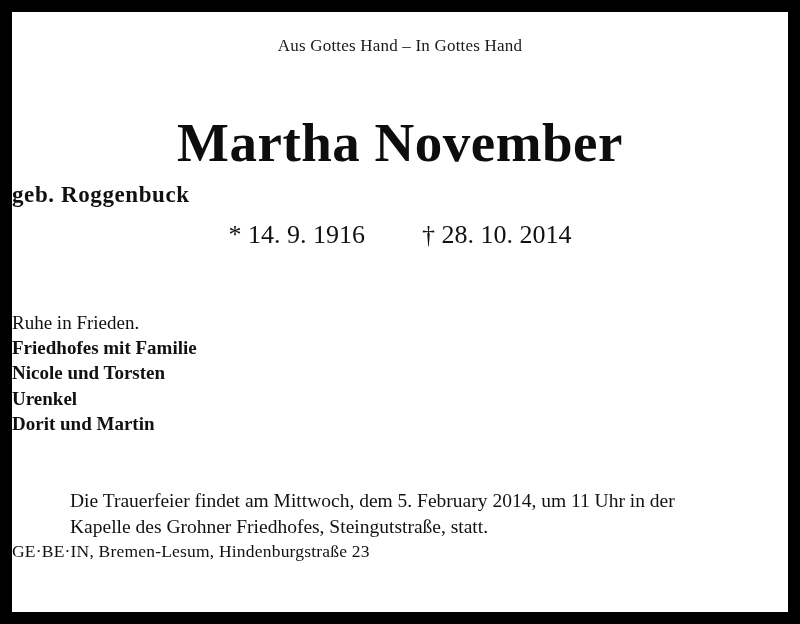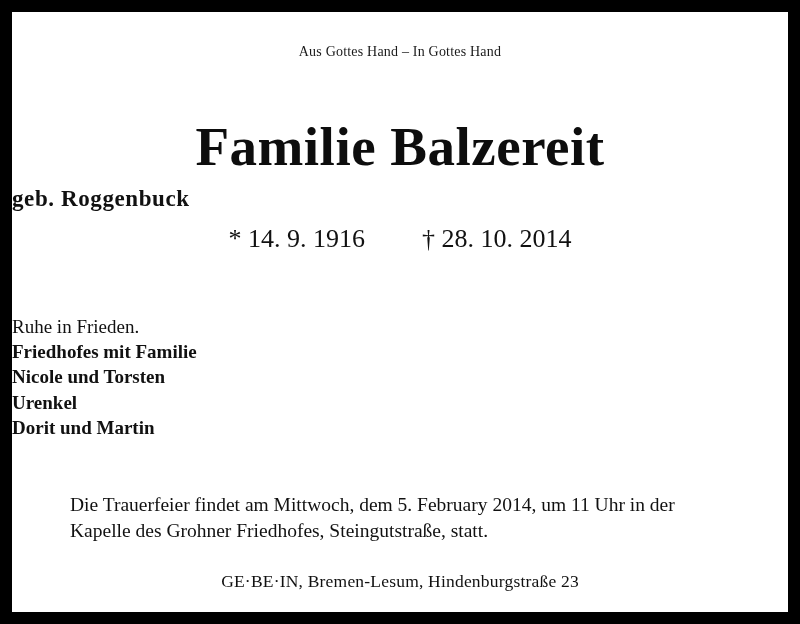--- a/index.html
+++ b/index.html
@@ -24,23 +24,23 @@
   .obituary-card {
     position: relative;
     box-sizing: border-box;
     width: 100%;
     height: 100%;
     background: #ffffff;
     overflow: hidden;
   }
   .epigraph {
     text-align: center;
-    font-size: 14px;
+    font-size: 17px;
     letter-spacing: 0.2px;
-    margin-top: 32px;
+    margin-top: 24px;
     color: #1a1a1a;
   }
   .name {
     text-align: center;
     font-size: 55px;
     font-weight: bold;
     letter-spacing: 0.5px;
     margin-top: 58px;
     line-height: 1.05;
     color: #0d0d0d;
@@ -76,35 +76,34 @@
     font-weight: bold;
   }
   .ceremony {
     margin-top: 52px;
     padding: 0 58px;
     font-size: 19.5px;
     line-height: 1.35;
     text-align: left;
   }
   .funeral-home {
-    margin-top: 26px;
-    text-align: center;
+    text-align: left;
     font-size: 17.5px;
     letter-spacing: 0.2px;
   }
 </style>
 </head>
 <body>
 
 <div class="obituary-frame">
   <div class="obituary-card">
 
     <div class="epigraph">Aus Gottes Hand – In Gottes Hand</div>
 
-    <div class="name">Familie Balzereit</div>
+    <div class="name">Martha November</div>
 
     <div class="maiden">geb. Roggenbuck</div>
 
     <div class="dates">
       <span>* 14. 9. 1916</span>
       <span class="gap"></span>
       <span>† 28. 10. 2014</span>
     </div>
 
     <div class="mourners">

